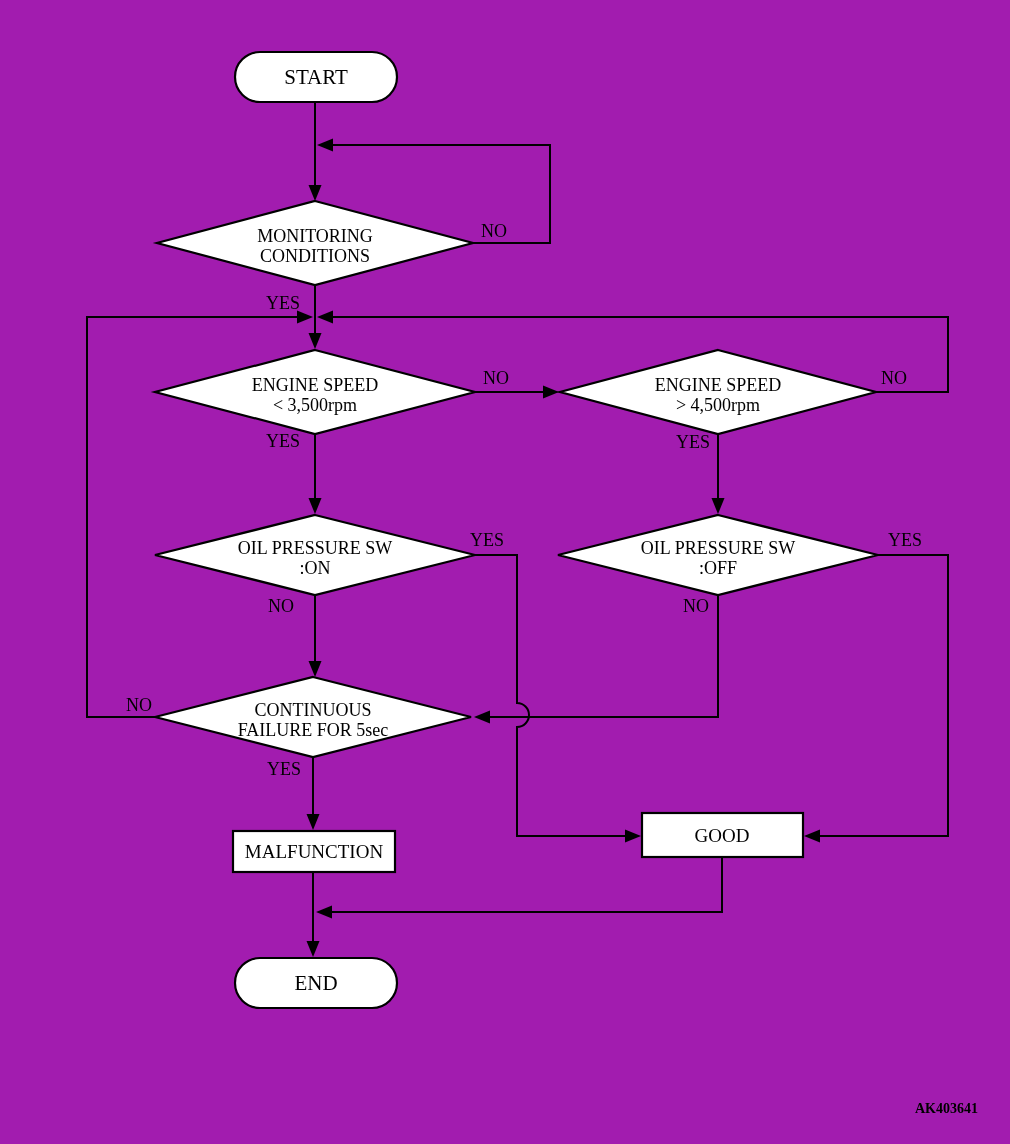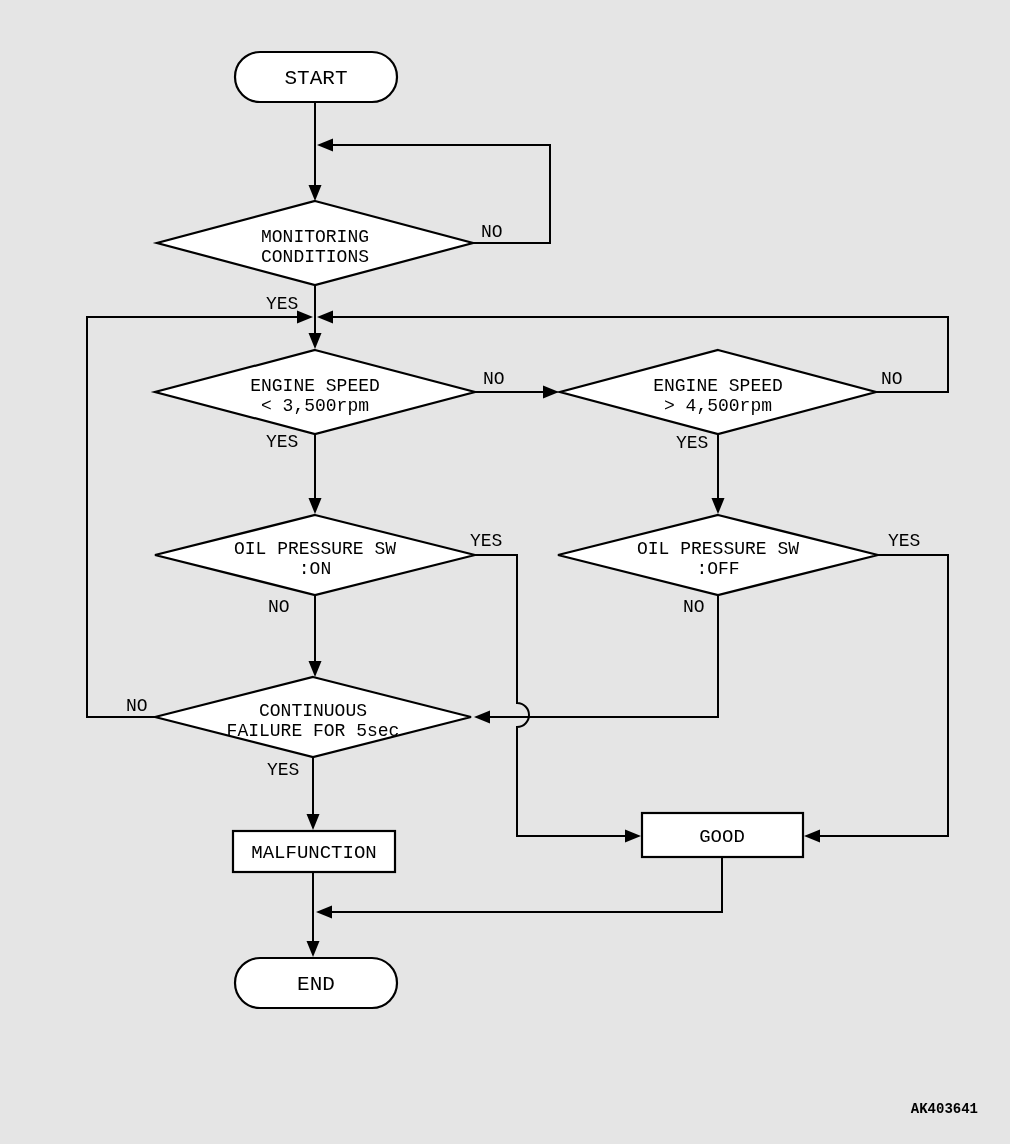--- a/index.html
+++ b/index.html
@@ -1,21 +1,21 @@
 <!DOCTYPE html>
 <html><head>
 <meta charset="utf-8">
 <style>
   html, body { margin: 0; padding: 0; background: #ffffff; }
   #canvas {
     position: relative;
     width: 1010px;
     height: 1144px;
-    background: #e5e5e5;
-    font-family: Liberation Mono, monospace;
+    background: #a21caf;
+    font-family: Liberation Serif, serif;
   }
   svg { display: block; }
   .edge    { fill: none; stroke: #000000; stroke-width: 2; }
   .shape   { fill: #ffffff; stroke: #000000; stroke-width: 2.2; }
   .arrow   { fill: #000000; stroke: none; }
   .ntext   { fill: #000000; font-size: 18px; text-anchor: middle; }
   .term    { fill: #000000; font-size: 21px; text-anchor: middle; }
   .box     { fill: #000000; font-size: 19px; text-anchor: middle; }
   .lbl     { fill: #000000; font-size: 18px; text-anchor: start; }
   .figcode { fill: #000000; font-size: 14px; font-weight: bold; text-anchor: end; }

